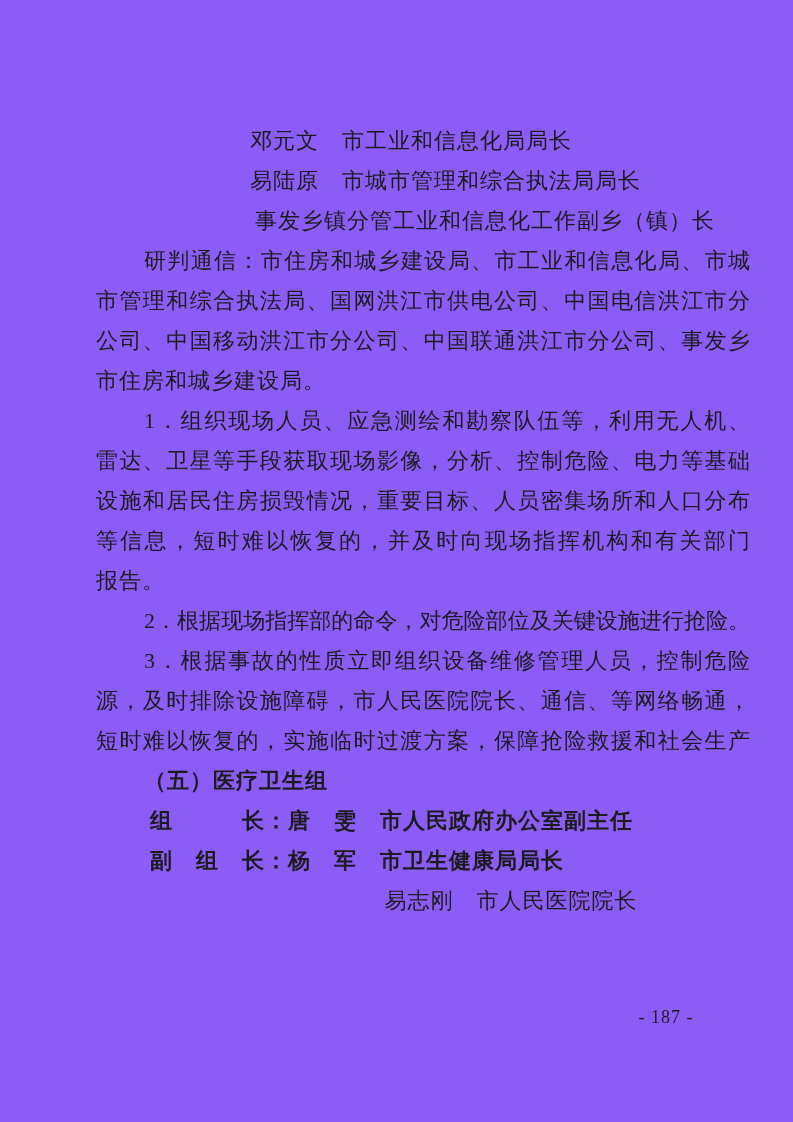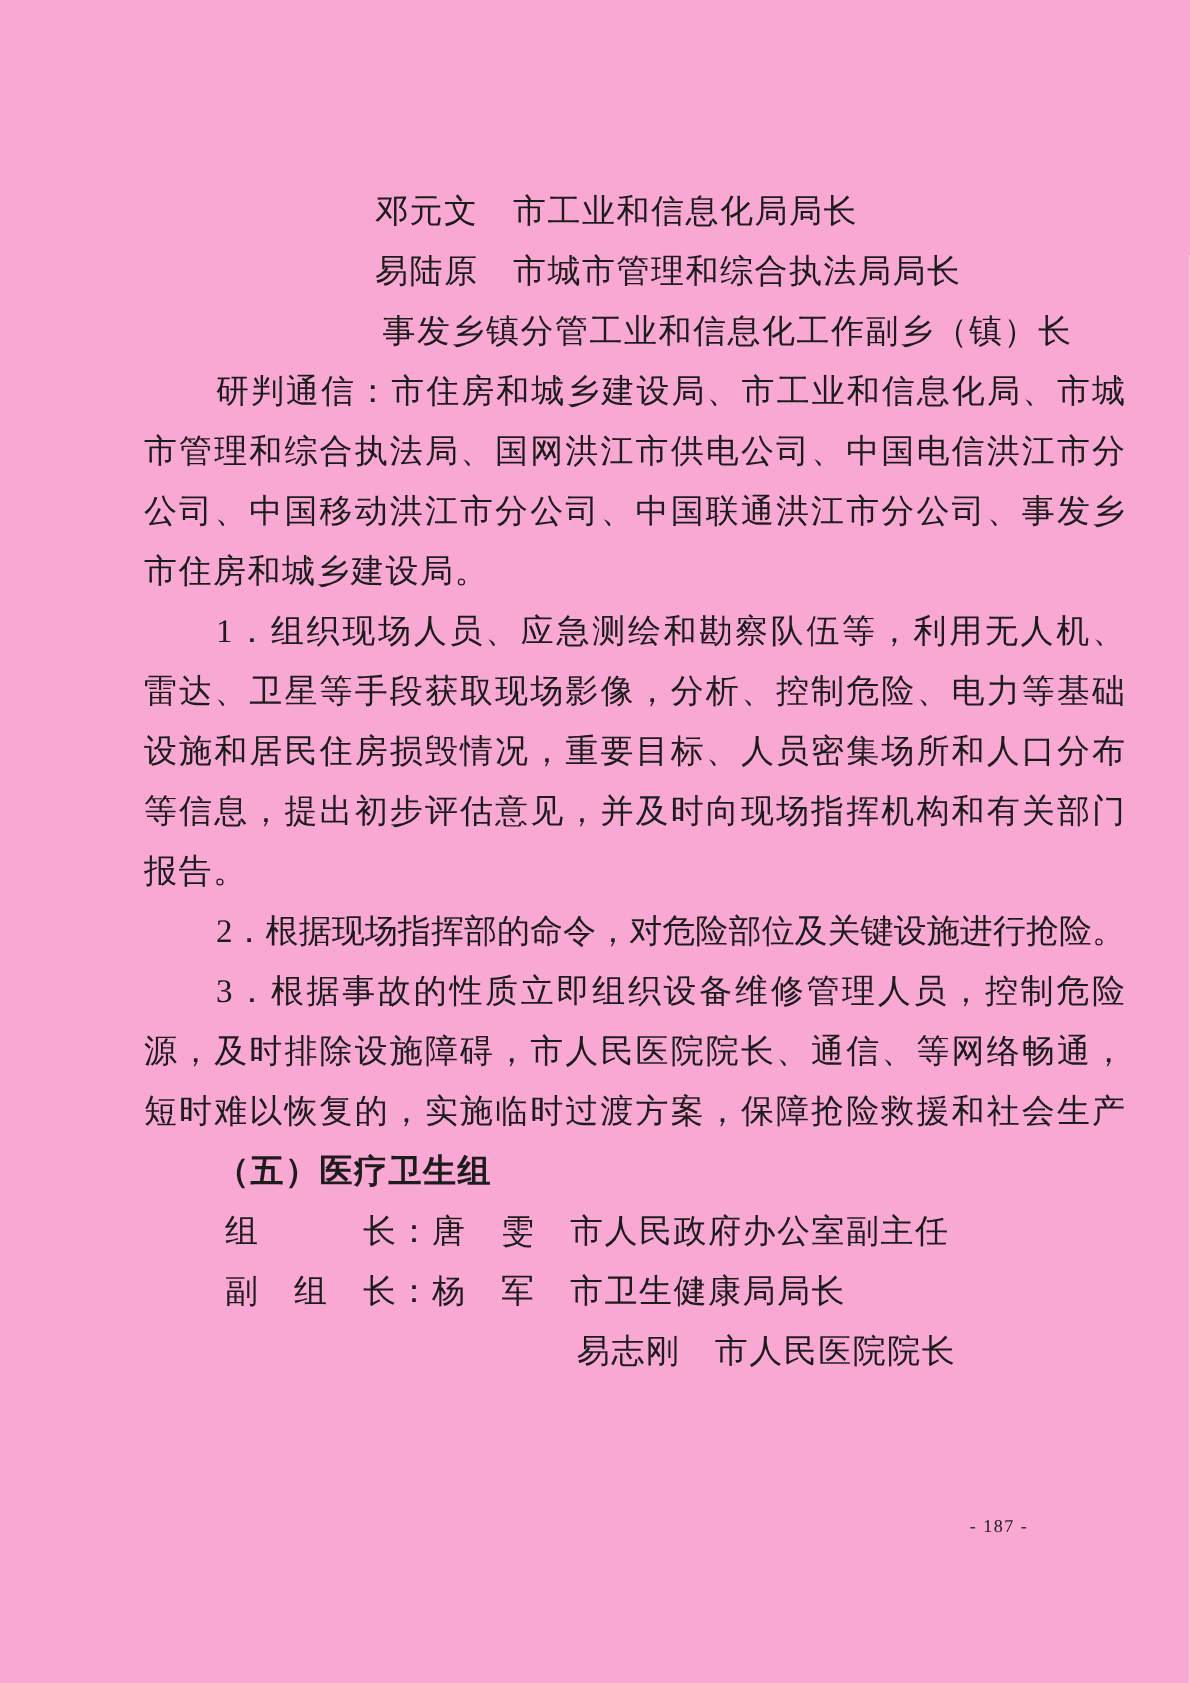--- a/index.html
+++ b/index.html
@@ -4,21 +4,21 @@
 <style>
   html, body {
     margin: 0;
     padding: 0;
     background: #e8e8e8;
   }
   .sheet {
     position: relative;
     width: 793px;
     height: 1122px;
-    background: #f9a8d4;
+    background: #8b5cf6;
     overflow: hidden;
     font-family: "Liberation Serif", "DejaVu Serif", serif;
     color: #1c1c1c;
   }
   .doc-body {
     position: absolute;
     left: 96px;
     top: 121px;
     width: 654px;
   }
@@ -34,56 +34,56 @@
     letter-spacing: 0;
     white-space: normal;
     text-align: justify;
     text-align-last: justify;
     text-justify: inter-character;
   }
   .line.indent { text-indent: 48px; }
   .line.hang   { text-indent: 154px; }
   .line.hang2  { text-indent: 159px; }
   .line.hang3  { text-indent: 176px; text-align: center; }
-  .line.roster { text-indent: 54px; }
+  .line.roster { text-indent: 54px; font-weight: bold; }
   .line.heading {
     font-family: Liberation Sans, sans-serif;
     font-weight: bold;
     letter-spacing: 1px;
   }
   .pageno {
     position: absolute;
     top: 1006px;
     left: 620px;
     width: 92px;
     height: 22px;
     line-height: 22px;
     text-align: center;
-    font-size: 12px;
+    font-size: 18px;
     letter-spacing: 1px;
     font-family: "Liberation Serif", "DejaVu Serif", serif;
     color: #1c1c1c;
   }
 </style>
 </head>
 <body>
 
 <div class="sheet">
   <div class="doc-body" id="doc-body">
       <div class="line hang">邓元文　市工业和信息化局局长</div>
       <div class="line hang">易陆原　市城市管理和综合执法局局长</div>
       <div class="line hang2">事发乡镇分管工业和信息化工作副乡（镇）长</div>
       <div class="line indent fill">研判通信：市住房和城乡建设局、市工业和信息化局、市城</div>
       <div class="line fill">市管理和综合执法局、国网洪江市供电公司、中国电信洪江市分</div>
       <div class="line fill">公司、中国移动洪江市分公司、中国联通洪江市分公司、事发乡</div>
       <div class="line">市住房和城乡建设局。</div>
       <div class="line indent fill">1．组织现场人员、应急测绘和勘察队伍等，利用无人机、</div>
       <div class="line fill">雷达、卫星等手段获取现场影像，分析、控制危险、电力等基础</div>
       <div class="line fill">设施和居民住房损毁情况，重要目标、人员密集场所和人口分布</div>
-      <div class="line fill">等信息，提出初步评估意见，并及时向现场指挥机构和有关部门</div>
+      <div class="line fill">等信息，短时难以恢复的，并及时向现场指挥机构和有关部门</div>
       <div class="line">报告。</div>
       <div class="line indent fill">2．根据现场指挥部的命令，对危险部位及关键设施进行抢险。</div>
       <div class="line indent fill">3．根据事故的性质立即组织设备维修管理人员，控制危险</div>
       <div class="line fill">源，及时排除设施障碍，市人民医院院长、通信、等网络畅通，</div>
       <div class="line fill">短时难以恢复的，实施临时过渡方案，保障抢险救援和社会生产</div>
       <div class="line indent heading">（五）医疗卫生组</div>
       <div class="line roster">组　　　长：唐　雯　市人民政府办公室副主任</div>
       <div class="line roster">副　组　长：杨　军　市卫生健康局局长</div>
       <div class="line hang3">易志刚　市人民医院院长</div>
     </div>

